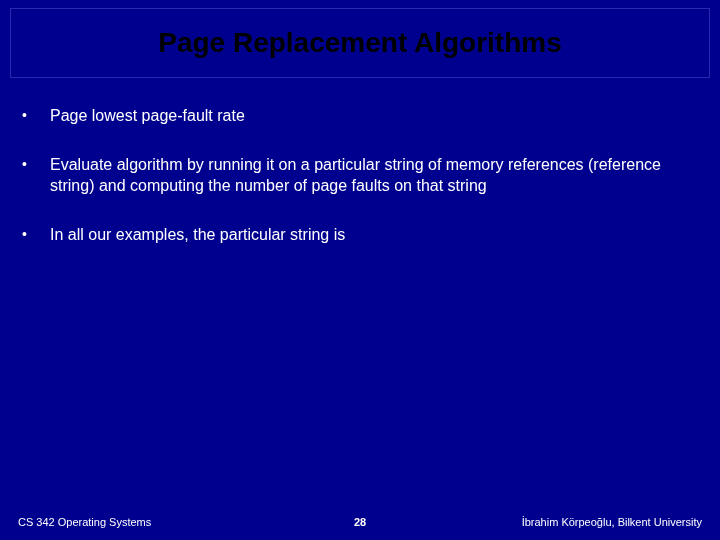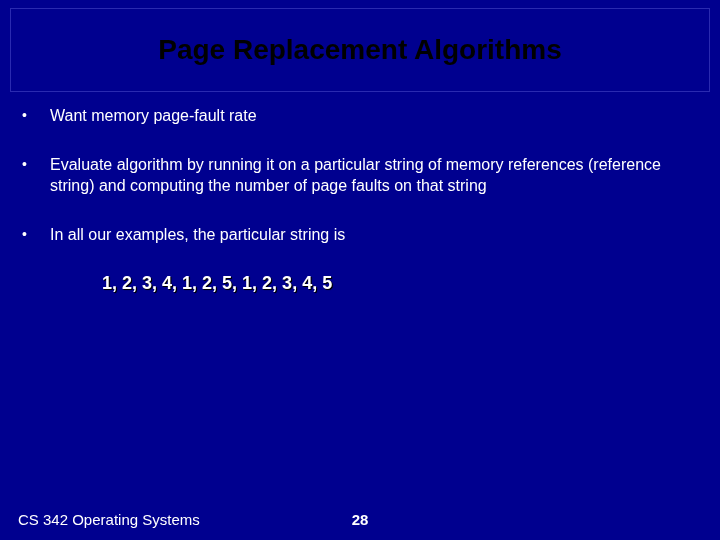--- a/index.html
+++ b/index.html
@@ -7,21 +7,21 @@
   body {
     background: #00008f;
     font-family: Arial, Helvetica, sans-serif;
     position: relative;
   }
   .title-box {
     position: absolute;
     top: 8px;
     left: 10px;
     right: 10px;
-    height: 84px;
+    height: 70px;
     border: 1px solid #2a2ab0;
     display: flex;
     align-items: center;
     justify-content: center;
   }
   .title-box h1 {
     color: #000;
     font-size: 28px;
     font-weight: bold;
   }
@@ -55,21 +55,21 @@
     font-weight: bold;
     font-size: 18px;
     text-shadow: 1px 1px 0 #000, 1px 1px 1px rgba(0,0,0,0.7);
   }
   .footer {
     position: absolute;
     bottom: 12px;
     left: 18px;
     right: 18px;
     color: #fff;
-    font-size: 15px;
+    font-size: 11px;
     display: flex;
     justify-content: space-between;
     align-items: flex-end;
   }
   .footer-center {
     position: absolute;
     left: 50%;
     transform: translateX(-50%);
     font-weight: bold;
   }
@@ -78,33 +78,33 @@
 <body>
 
 <div class="title-box">
   <h1>Page Replacement Algorithms</h1>
 </div>
 
 <div class="content">
 
   <div class="bullet-row">
     <div class="bullet-mark">•</div>
-    <div class="bullet-text">Want memory page-fault rate</div>
+    <div class="bullet-text">Page lowest page-fault rate</div>
   </div>
 
   <div class="bullet-row">
     <div class="bullet-mark">•</div>
     <div class="bullet-text">Evaluate algorithm by running it on a particular string of memory references (reference string) and computing the number of page faults on that string</div>
   </div>
 
   <div class="bullet-row">
     <div class="bullet-mark">•</div>
     <div class="bullet-text">In all our examples, the particular string is</div>
   </div>
 
-  <div class="ref-string">1, 2, 3, 4, 1, 2, 5, 1, 2, 3, 4, 5</div>
 
 </div>
 
 <div class="footer">
   <span>CS 342 Operating Systems</span>
   <span class="footer-center">28</span>
+  <span>İbrahim Körpeoğlu, Bilkent University</span>
 </div>
 
 </body></html>

